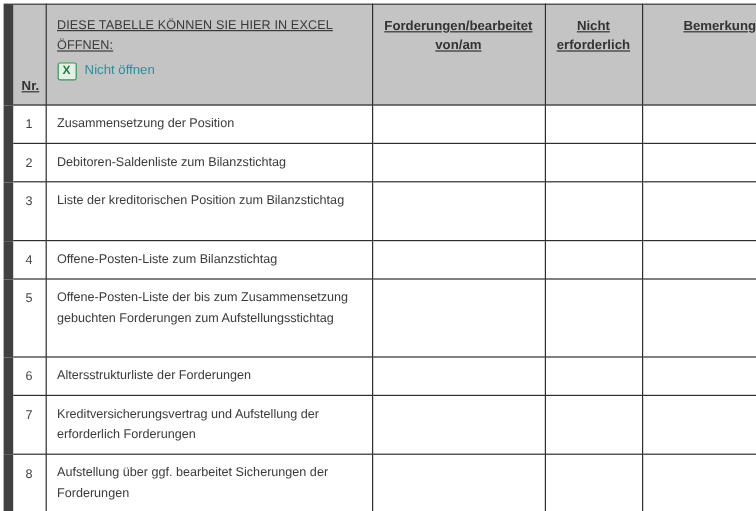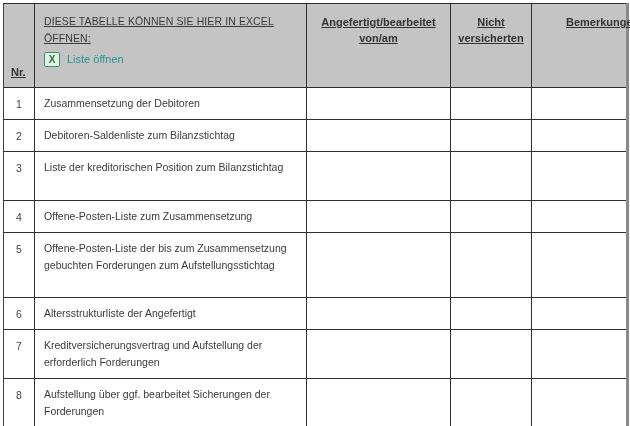--- a/index.html
+++ b/index.html
@@ -1,20 +1,20 @@
 <!DOCTYPE html>
 <html><head>
   <meta charset="utf-8">
   <style>
     html, body { margin: 0; padding: 0; background: #ffffff; }
     body { width: 630px; height: 426px; overflow: hidden; position: relative; font-family: "Liberation Sans", "DejaVu Sans", sans-serif; }
     .tbl { position: absolute; left: 3px; top: 3px; border-collapse: collapse; table-layout: fixed; width: 624px; }
     .tbl td, .tbl th { border: 1.5px solid #2e2e2e; padding: 0; vertical-align: top; }
     .tbl thead th { background: #c4c4c4; height: 73px; text-decoration: underline; }
-    .tbl .outer-left { border-left: 1px solid #404040; }
+    .tbl .outer-left { border-left: 8px solid #404040; }
     .tbl .outer-right { border-right: 3px solid #8a8a8a; }
     .hdr-nr { vertical-align: bottom !important; text-align: left; font-size: 11px; font-weight: bold; color: #333; padding: 0 0 9px 7px !important; }
     .hdr-pos { text-align: left; font-weight: normal; color: #3a3a3a; font-size: 10.5px; line-height: 17px; padding: 9px 0 0 9px !important; }
     .hdr-pos .title { display: block; letter-spacing: 0.1px; }
     .open-link { display: inline-flex; align-items: center; margin-top: 4px; cursor: pointer; }
     .xls-icon { display: inline-block; width: 14px; height: 13px; border: 1px solid #2f9a55; border-radius: 2px; color: #1f7a3f; font-weight: bold; font-size: 10px; line-height: 13px; text-align: center; background: #e6efe6; margin-right: 7px; }
     .open-text { color: #2a8f9a; font-size: 11px; }
     .hdr-c { text-align: center; font-size: 11px; font-weight: bold; color: #333; line-height: 16px; padding-top: 10px !important; }
     .hdr-c.rem { padding-top: 10px !important; padding-left: 34px; }
     .nr { text-align: center; font-size: 10.5px; color: #444; padding-top: 10px !important; }
@@ -32,67 +32,67 @@
     <col style="width:81px">
     <col style="width:96px">
   </colgroup>
   <thead>
     <tr>
       <th class="hdr-nr outer-left">Nr.</th>
       <th class="hdr-pos">
         <span class="title">DIESE TABELLE KÖNNEN SIE HIER IN EXCEL ÖFFNEN:</span>
         <span class="open-link">
           <span class="xls-icon">X</span>
-          <span class="open-text">Liste öffnen</span>
+          <span class="open-text">Nicht öffnen</span>
         </span>
       </th>
-      <th class="hdr-c">Angefertigt/bearbeitet von/am</th>
-      <th class="hdr-c">Nicht versicherten</th>
+      <th class="hdr-c">Forderungen/bearbeitet von/am</th>
+      <th class="hdr-c">Nicht erforderlich</th>
       <th class="hdr-c rem outer-right">Bemerkungen</th>
     </tr>
   </thead>
   <tbody>
     <tr style="height:32px">
       <td class="nr outer-left">1</td>
-      <td class="pos">Zusammensetzung der Debitoren</td>
+      <td class="pos">Zusammensetzung der Position</td>
       <td class="empty"></td>
       <td class="empty"></td>
       <td class="empty outer-right"></td>
     </tr>
     <tr style="height:32px">
       <td class="nr outer-left">2</td>
       <td class="pos">Debitoren-Saldenliste zum Bilanzstichtag</td>
       <td class="empty"></td>
       <td class="empty"></td>
       <td class="empty outer-right"></td>
     </tr>
     <tr style="height:49px">
       <td class="nr outer-left">3</td>
       <td class="pos">Liste der kreditorischen Position zum Bilanzstichtag</td>
       <td class="empty"></td>
       <td class="empty"></td>
       <td class="empty outer-right"></td>
     </tr>
     <tr style="height:32px">
       <td class="nr outer-left">4</td>
-      <td class="pos">Offene-Posten-Liste zum Zusammensetzung</td>
+      <td class="pos">Offene-Posten-Liste zum Bilanzstichtag</td>
       <td class="empty"></td>
       <td class="empty"></td>
       <td class="empty outer-right"></td>
     </tr>
     <tr style="height:65px">
       <td class="nr outer-left">5</td>
       <td class="pos">Offene-Posten-Liste der bis zum Zusammensetzung gebuchten Forderungen zum Aufstellungsstichtag</td>
       <td class="empty"></td>
       <td class="empty"></td>
       <td class="empty outer-right"></td>
     </tr>
     <tr style="height:32px">
       <td class="nr outer-left">6</td>
-      <td class="pos">Altersstrukturliste der Angefertigt</td>
+      <td class="pos">Altersstrukturliste der Forderungen</td>
       <td class="empty"></td>
       <td class="empty"></td>
       <td class="empty outer-right"></td>
     </tr>
     <tr style="height:49px">
       <td class="nr outer-left">7</td>
       <td class="pos">Kreditversicherungsvertrag und Aufstellung der erforderlich Forderungen</td>
       <td class="empty"></td>
       <td class="empty"></td>
       <td class="empty outer-right"></td>

